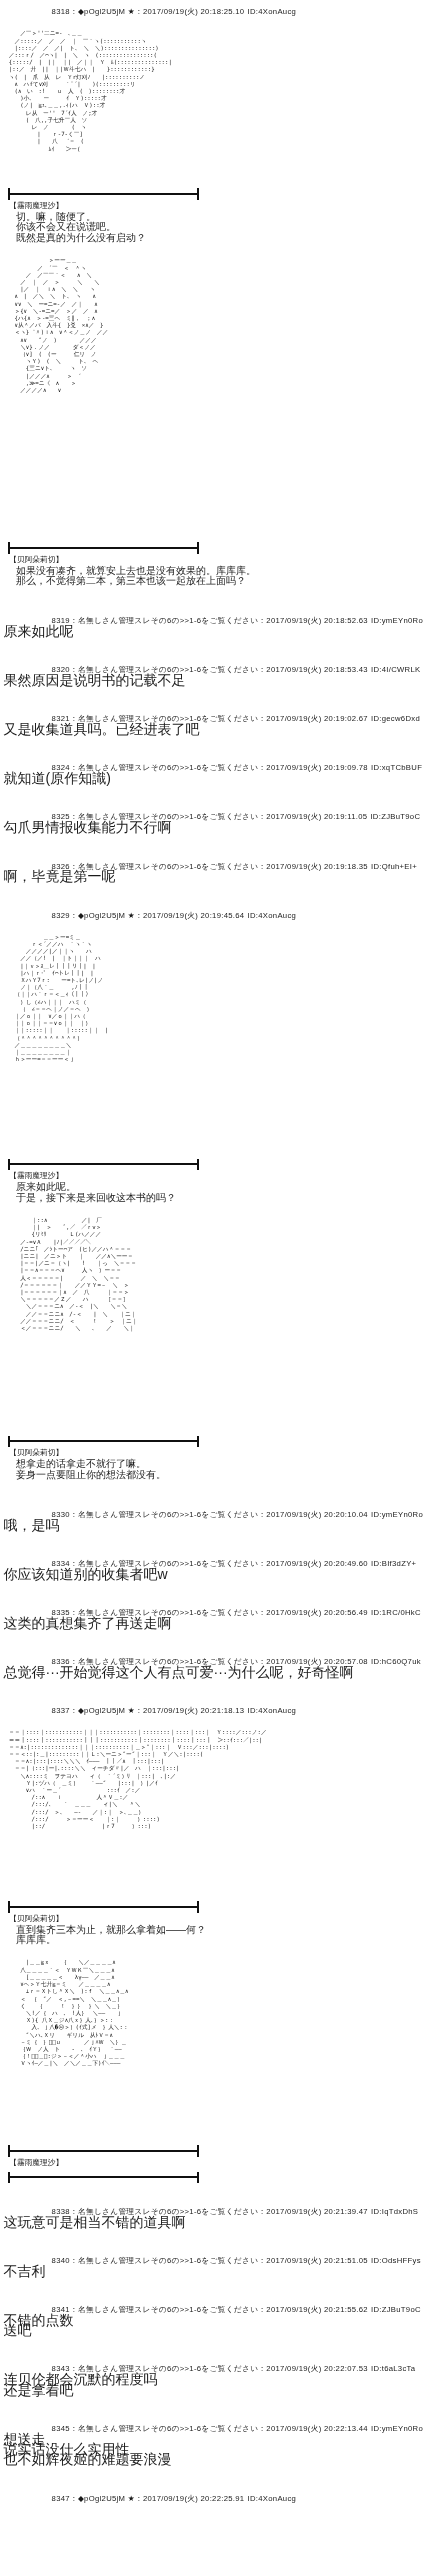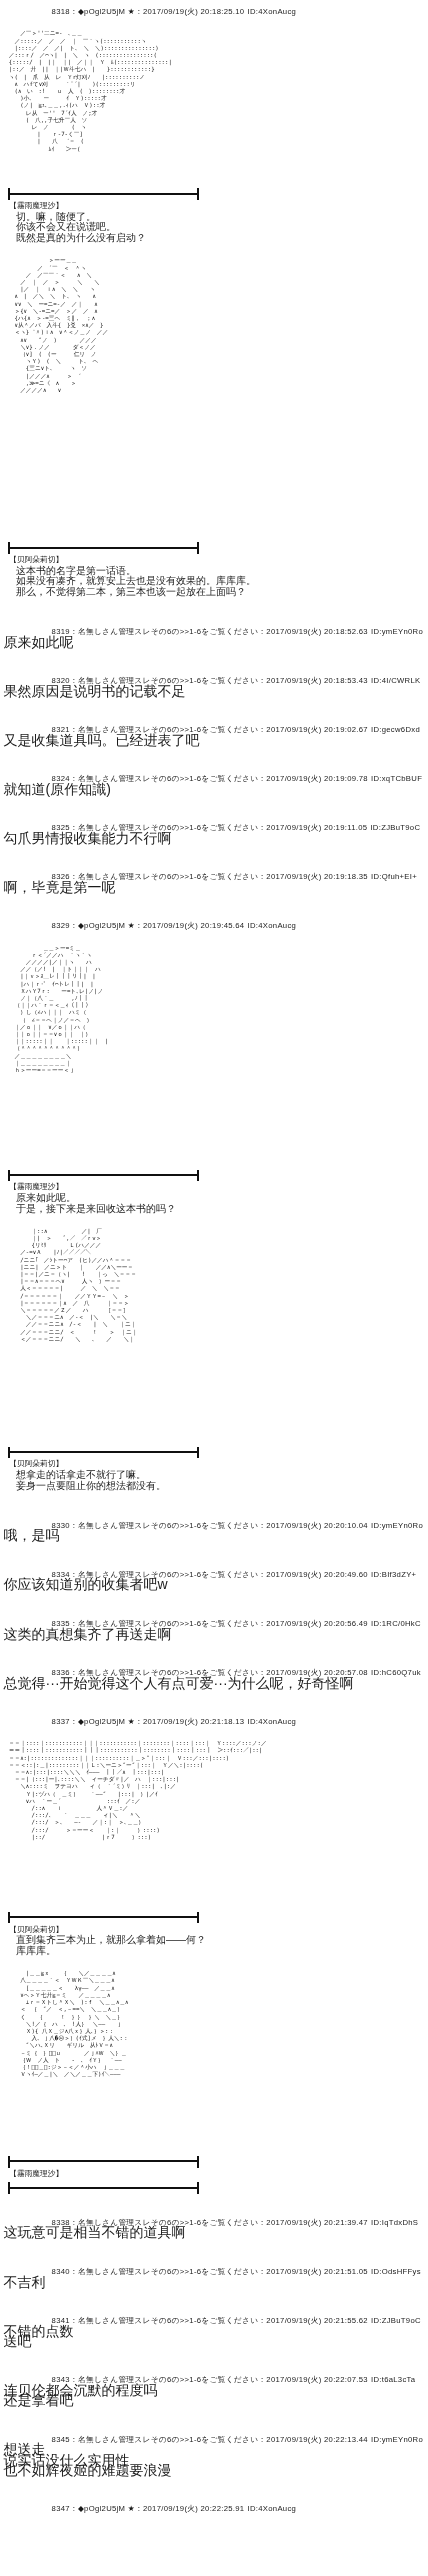--- a/index.html
+++ b/index.html
@@ -109,21 +109,20 @@
 　　＼∨}．ノ／　　　　ダ＜ノ／
 　　（∨]　(　(ー　　　仁リ　ノ
 　　　ヽＹ)　(　＼　　　ト､　ヘ
 　　　{三ニ∨ト､　　　ヽ　ソ
 　　　|／／／∧　　　＞　′
 　　　,≫=ニ《　∧　　＞
 　　／／／／∧　　∨</pre>
       <div class="divider"></div>
       <div class="speech">
         <div class="speaker">【贝阿朵莉切】</div>
-        <div class="speech-line">这本书的名字是第一话语。</div>
         <div class="speech-line">如果没有凑齐，就算安上去也是没有效果的。库库库。</div>
         <div class="speech-line">那么，不觉得第二本，第三本也该一起放在上面吗？</div>
       </div>
     </div>
 
   <div class="post">
     <div class="post-header">
       <span class="pno">8319</span><span>：</span><span class="pname">名無しさん管理スレその6の&gt;&gt;1-6をご覧ください</span><span>：</span><span class="pdate">2017/09/19(火) 20:18:52.63</span><span class="pid">ID:ymEYn0Ro</span>
     </div>
   <div class="body-line">原来如此呢</div>

